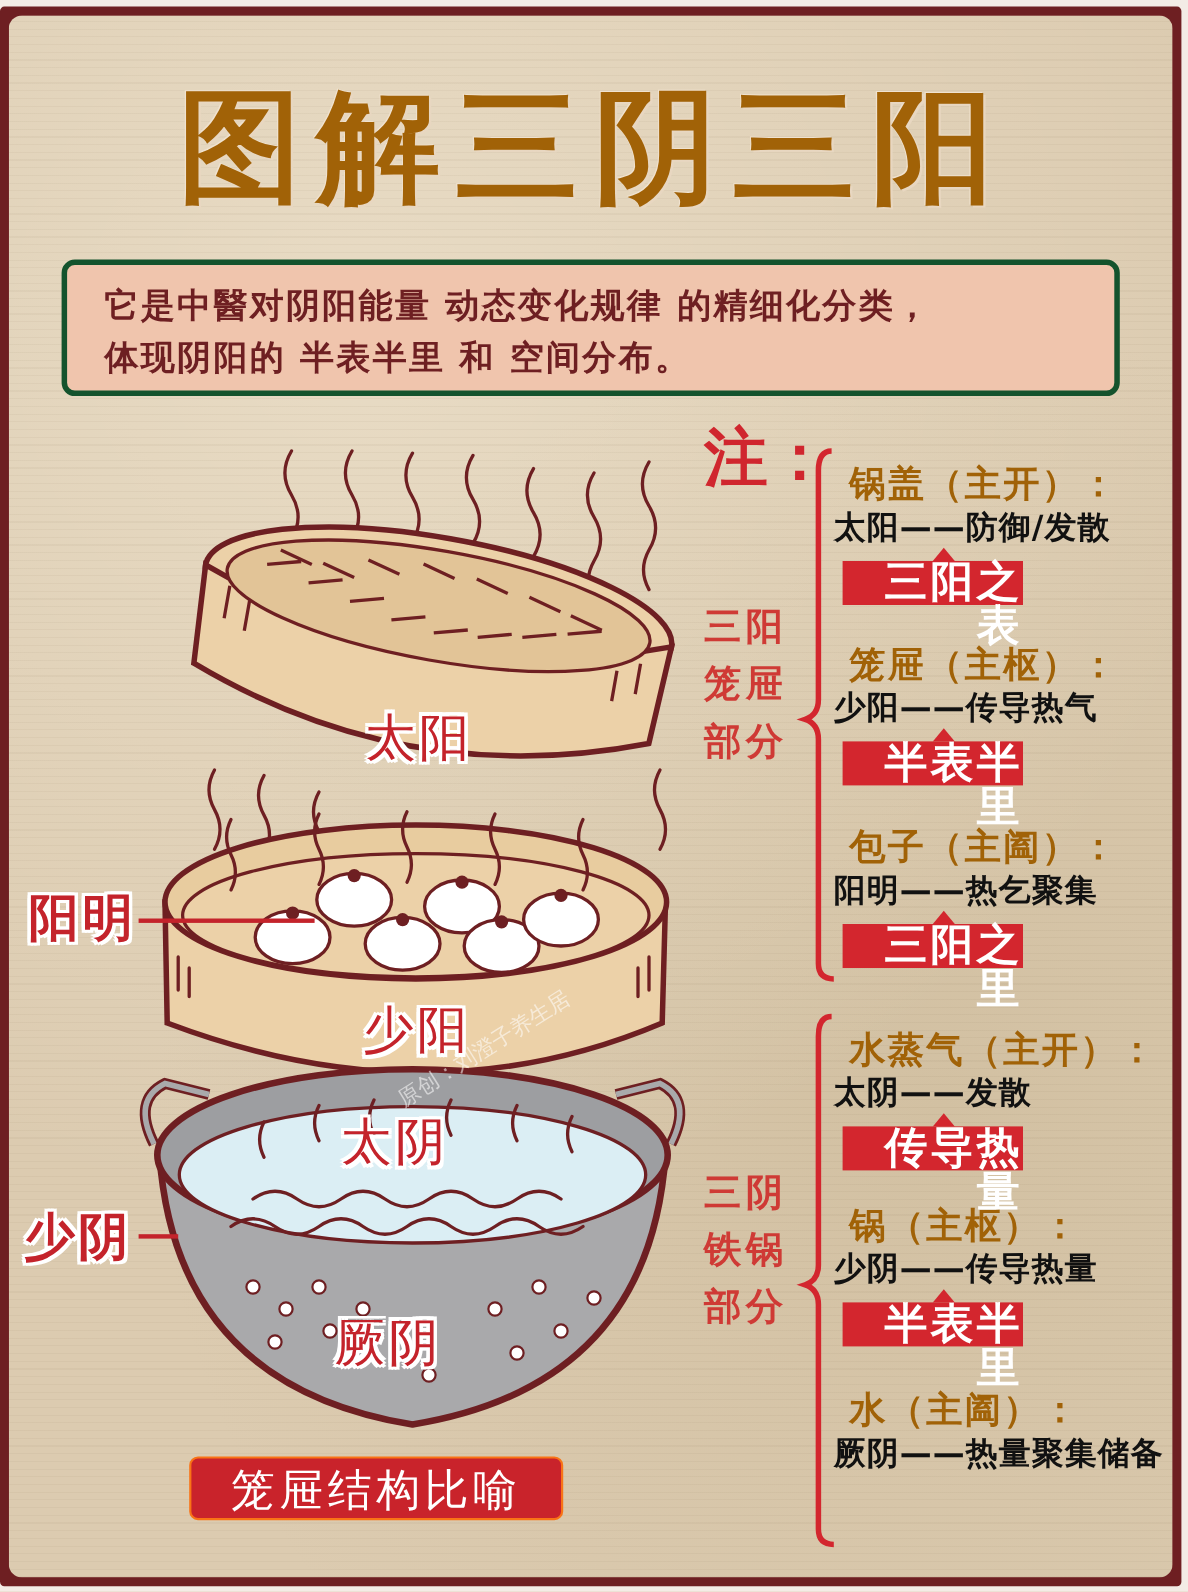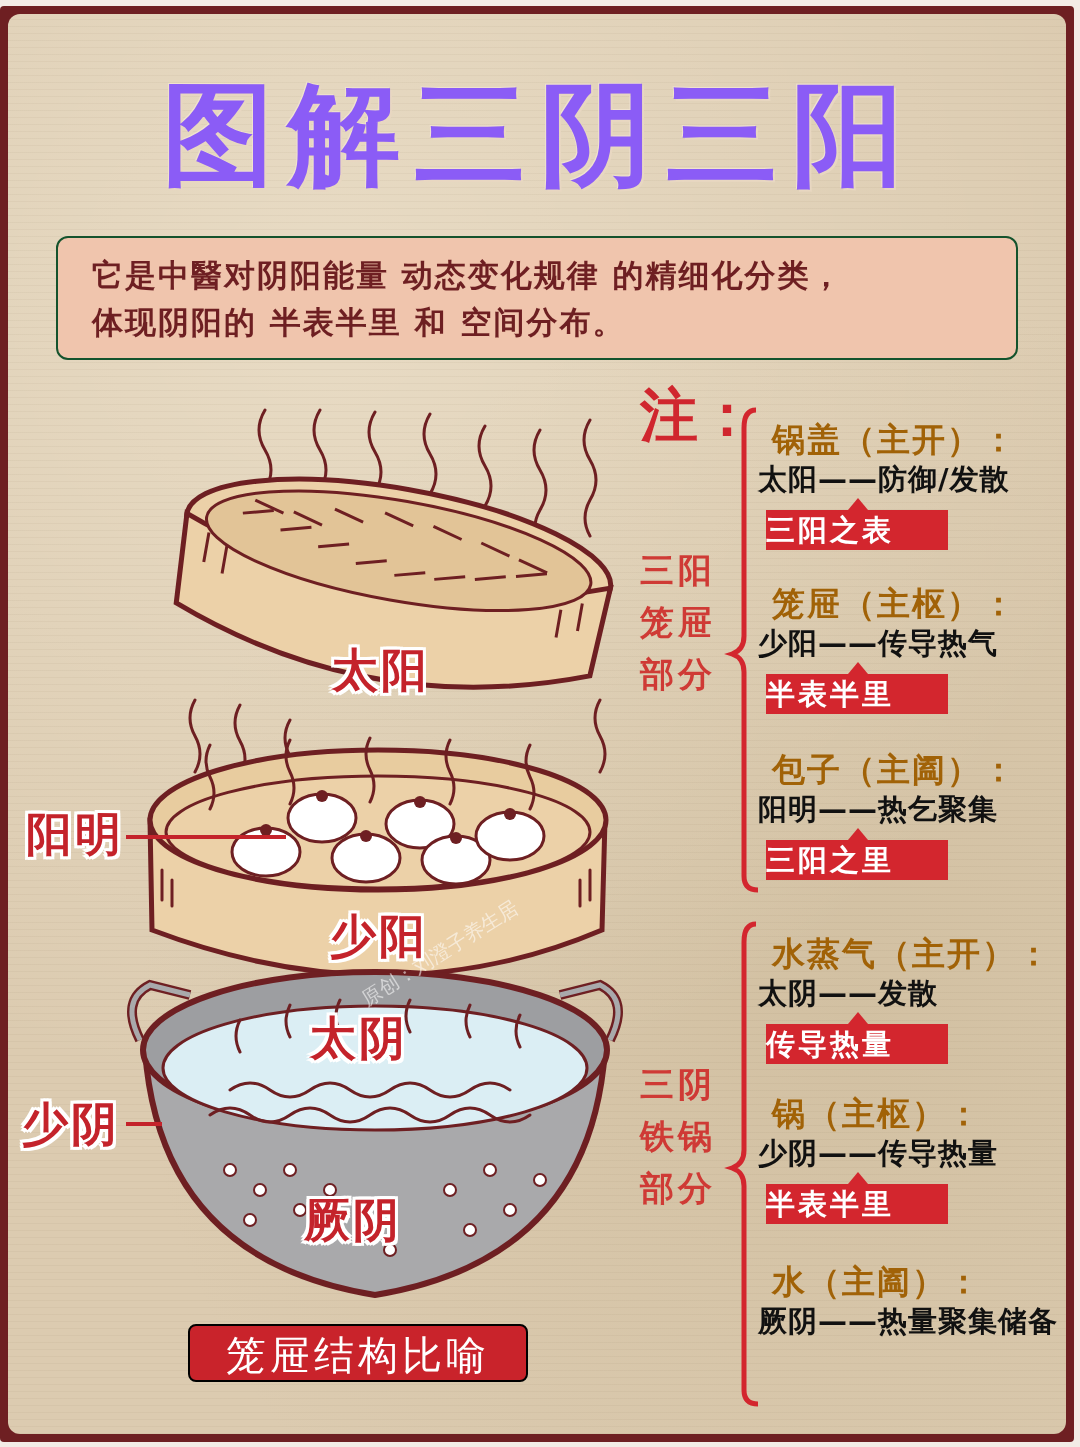--- a/index.html
+++ b/index.html
@@ -5,42 +5,42 @@
   html,body{margin:0;padding:0;}
   body{width:1080px;height:1447px;background:#f3ece6;position:relative;overflow:hidden;font-family:"DejaVu Sans","Liberation Sans",sans-serif;}
   .frame{position:absolute;left:0;top:6px;width:1074px;height:1436px;background:#6e1f22;border-radius:4px;}
   .paper{position:absolute;left:8px;top:14px;width:1058px;height:1420px;border-radius:12px;
     background:#dccbb0;
     background-image:
       repeating-linear-gradient(0deg, rgba(120,100,70,0.06) 0px, rgba(120,100,70,0.06) 1px, transparent 1px, transparent 7px),
       radial-gradient(circle at 30% 20%, rgba(255,250,235,0.35), transparent 60%),
       radial-gradient(circle at 80% 70%, rgba(180,160,120,0.25), transparent 55%);
   }
-  .title{position:absolute;left:0;top:70px;width:1080px;text-align:center;font-family:"DejaVu Sans",sans-serif;font-weight:bold;font-size:112px;letter-spacing:14px;color:#8b5cf6;text-shadow:2px 2px 0 #e8d7c1, -1px -1px 0 #f0e2cf;line-height:1.15;}
-  .intro{position:absolute;left:56px;top:236px;width:962px;height:124px;background:#f0c5ad;border:2px solid #14532d;border-radius:12px;box-sizing:border-box;padding:14px 0 0 34px;}
+  .title{position:absolute;left:0;top:70px;width:1080px;text-align:center;font-family:"DejaVu Sans",sans-serif;font-weight:bold;font-size:112px;letter-spacing:14px;color:#a16207;text-shadow:2px 2px 0 #e8d7c1, -1px -1px 0 #f0e2cf;line-height:1.15;}
+  .intro{position:absolute;left:56px;top:236px;width:962px;height:124px;background:#f0c5ad;border:5px solid #14532d;border-radius:12px;box-sizing:border-box;padding:14px 0 0 34px;}
   .intro p{margin:0;font-weight:bold;font-size:31px;line-height:47px;color:#6e1f22;letter-spacing:2px;white-space:pre;}
 
   .note{position:absolute;left:640px;top:386px;font-weight:bold;font-size:58px;color:#d0262e;line-height:1;}
   .vgroup{position:absolute;left:638px;width:80px;font-weight:bold;font-size:34px;line-height:52px;color:#cf3a35;text-align:center;letter-spacing:4px;}
   .brace{position:absolute;}
   .brace svg{display:block;}
 
   .entry{position:absolute;left:758px;width:310px;}
   .entry .h{font-weight:bold;font-size:33px;color:#a16207;line-height:40px;white-space:nowrap;letter-spacing:2px;margin-left:14px;}
   .entry .d{font-weight:bold;font-size:29px;color:#111;line-height:38px;white-space:nowrap;letter-spacing:1px;}
-  .entry .tag{position:relative;margin-top:12px;margin-left:8px;width:182px;height:40px;background:#d3262e;color:#fff;font-weight:bold;font-size:29px;line-height:40px;text-align:left;letter-spacing:3px;}
+  .entry .tag{position:relative;margin-top:12px;margin-left:8px;width:164px;height:40px;background:#d3262e;color:#fff;font-weight:bold;font-size:39px;line-height:40px;text-align:right;letter-spacing:3px;}
   .entry .tag:before{content:"";position:absolute;left:82px;top:-12px;border-left:10px solid transparent;border-right:10px solid transparent;border-bottom:12px solid #d3262e;}
 
   .illus{position:absolute;left:90px;top:400px;width:560px;height:920px;}
-  .lbl{position:absolute;font-weight:bold;color:#c4232b;font-size:46px;letter-spacing:3px;
+  .lbl{position:absolute;font-weight:normal;color:#c4232b;font-size:46px;letter-spacing:3px;
        text-shadow:-3px -3px 0 #fff,3px -3px 0 #fff,-3px 3px 0 #fff,3px 3px 0 #fff,0 3px 0 #fff,0 -3px 0 #fff,3px 0 0 #fff,-3px 0 0 #fff;}
   .side-lbl{position:absolute;font-weight:bold;color:#c4232b;font-size:46px;letter-spacing:3px;
        text-shadow:-3px -3px 0 #fff,3px -3px 0 #fff,-3px 3px 0 #fff,3px 3px 0 #fff,0 3px 0 #fff,0 -3px 0 #fff,3px 0 0 #fff,-3px 0 0 #fff;}
   .leader{position:absolute;height:4px;background:#c4232b;}
-  .caption{position:absolute;left:188px;top:1324px;width:340px;height:58px;background:#c9232b;border:2px solid #000000;border-radius:8px;color:#fff;font-size:40px;line-height:58px;text-align:center;letter-spacing:4px;box-sizing:border-box;}
+  .caption{position:absolute;left:172px;top:1324px;width:340px;height:58px;background:#c9232b;border:2px solid #f97316;border-radius:8px;color:#fff;font-size:40px;line-height:58px;text-align:center;letter-spacing:4px;box-sizing:border-box;}
   .wm{position:absolute;color:rgba(255,255,255,0.55);font-size:20px;transform:rotate(-32deg);white-space:nowrap;}
 </style>
 </head>
 <body>
 
 <div class="frame"></div>
 <div class="paper"></div>
 
 <div class="title">图解三阴三阳</div>
 

